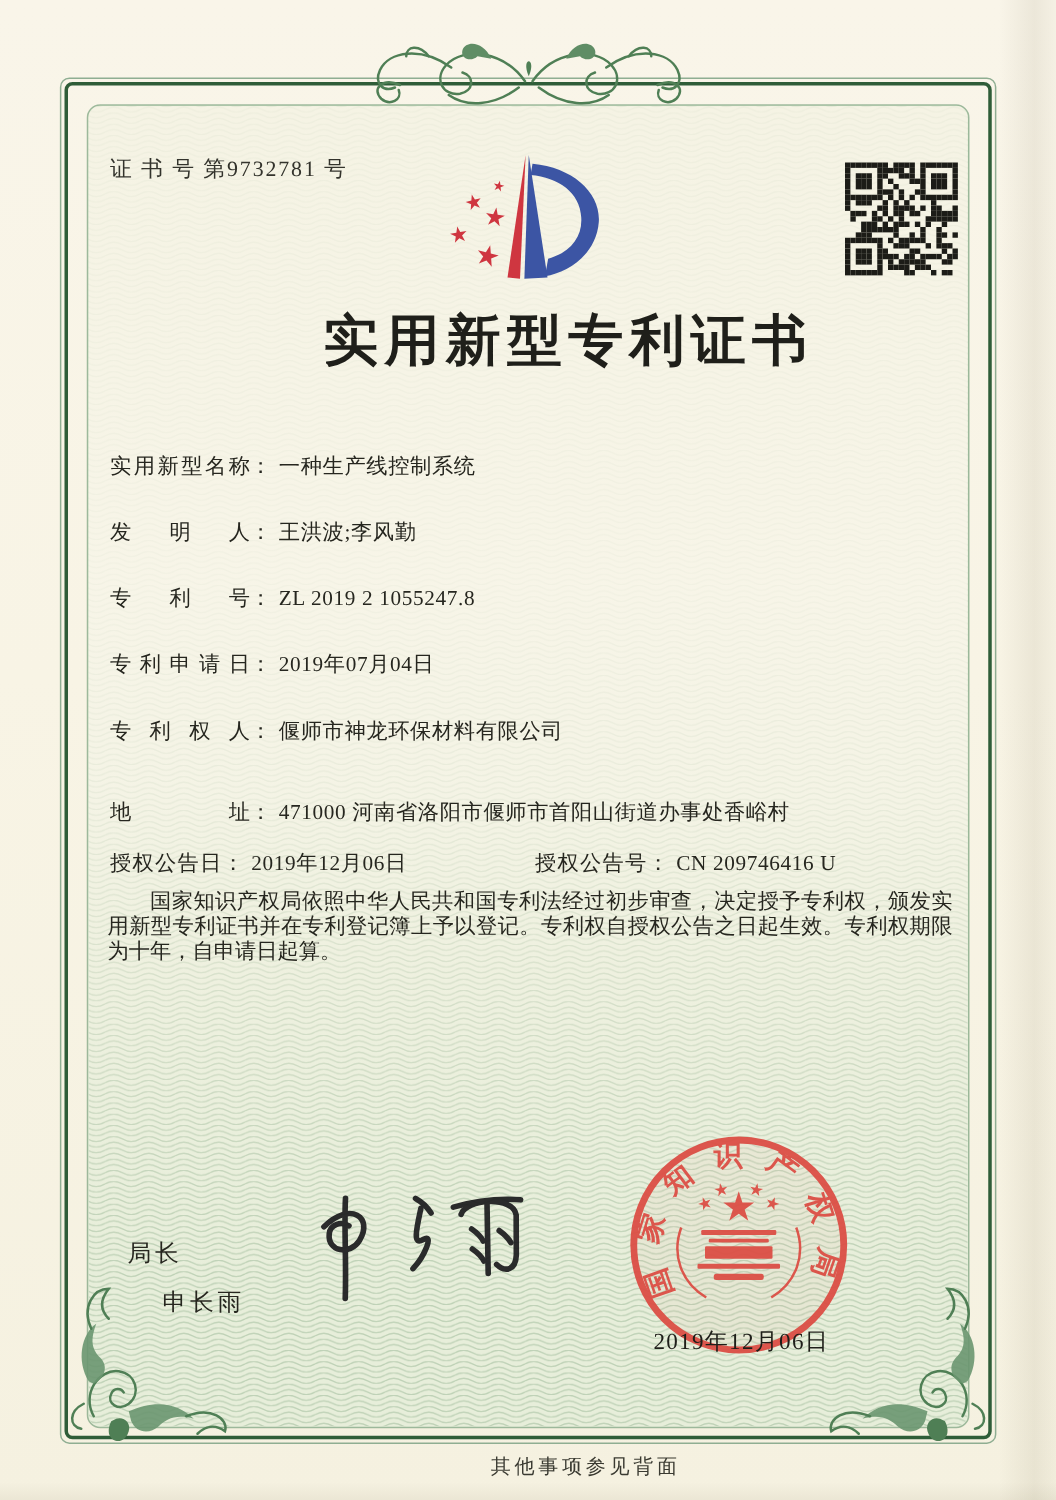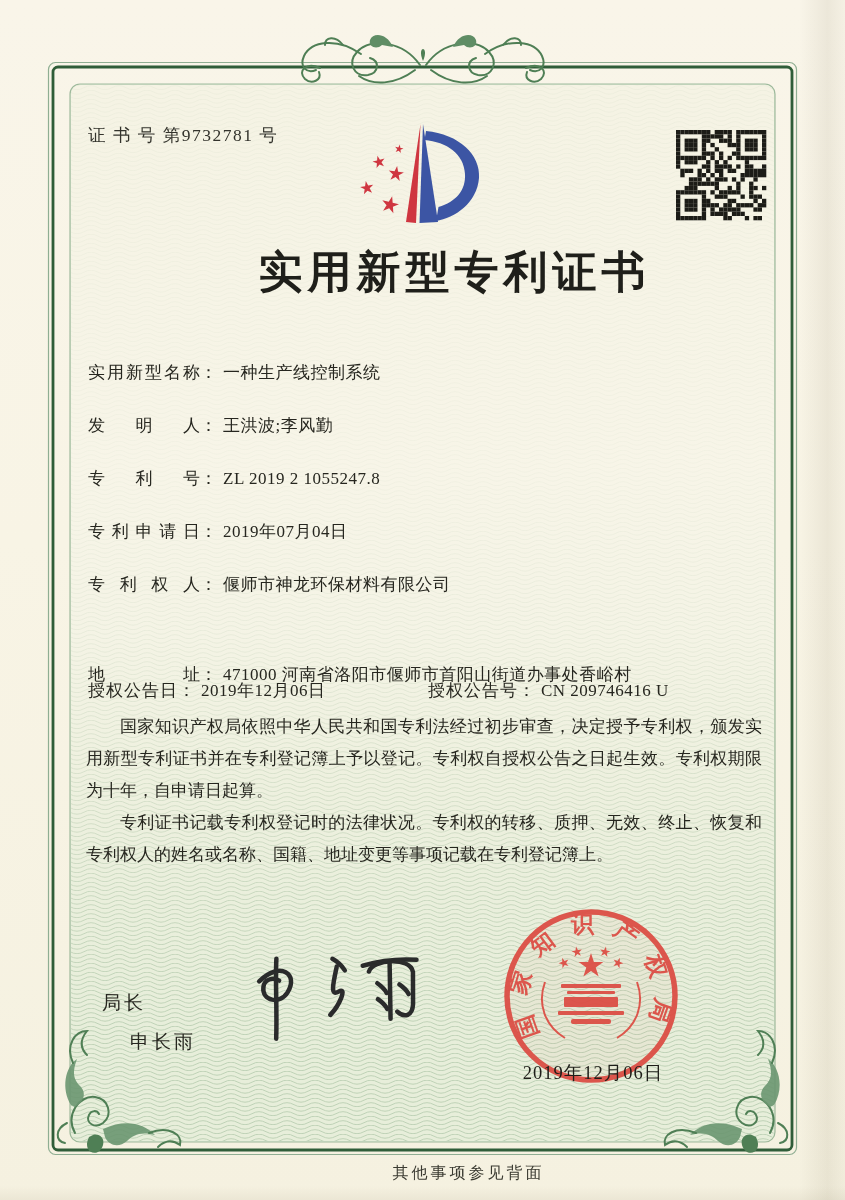--- a/index.html
+++ b/index.html
@@ -13,21 +13,21 @@
   .cert-no{left:88px;top:123px;font-size:17.5px;letter-spacing:1.5px;color:#33332c;}
   .title{left:0;top:243px;width:845px;text-align:center;font-size:44px;font-weight:700;
          letter-spacing:5px;color:#1f1f1a;padding-left:32px;}
   .frow{position:absolute;left:88px;width:680px;height:26px;font-size:17px;white-space:nowrap;}
   .flabel{display:inline-block;width:112px;text-align:justify;text-align-last:justify;
           vertical-align:top;}
   .fcolon{display:inline-block;}
   .fvalue{display:inline-block;margin-left:6px;letter-spacing:0.5px;}
   .pair2{position:absolute;left:340px;top:0;white-space:nowrap;}
   .pair2 .flabel{width:auto;text-align-last:auto;letter-spacing:1px;}
-  .body-text{left:86px;top:711px;width:676px;font-size:17px;line-height:32px;
+  .body-text{left:86px;top:711px;width:676px;font-size:17px;line-height:20px;
              text-align:justify;color:#26261f;}
   .body-text p{margin:0;text-indent:2em;}
   .officer-title{left:102px;top:990px;font-size:19px;letter-spacing:3px;}
   .officer-name{left:102px;top:1029px;font-size:19px;letter-spacing:3px;margin-left:28px;}
   .seal-date{left:503px;top:1060px;width:180px;text-align:center;font-size:18.5px;
              letter-spacing:1px;color:#1e1e19;}
   .page-info{left:0;top:1112px;width:845px;text-align:center;font-size:14.5px;
              letter-spacing:1px;color:#33332c;}
   .back-note{left:0;top:1163px;width:845px;text-align:center;font-size:16px;
              letter-spacing:3px;color:#3a3a31;padding-left:46px;}
@@ -411,33 +411,32 @@
   </div>
   <div class="frow" style="top:467px">
     <span class="flabel">专利号</span><span class="fcolon">：</span><span class="fvalue">ZL 2019 2 1055247.8</span>
   </div>
   <div class="frow" style="top:520px">
     <span class="flabel">专利申请日</span><span class="fcolon">：</span><span class="fvalue">2019年07月04日</span>
   </div>
   <div class="frow" style="top:573px">
     <span class="flabel">专利权人</span><span class="fcolon">：</span><span class="fvalue">偃师市神龙环保材料有限公司</span>
   </div>
-  <div class="frow" style="top:663px">
+  <div class="frow" style="top:638px">
     <span class="flabel">地址</span><span class="fcolon">：</span><span class="fvalue">471000 河南省洛阳市偃师市首阳山街道办事处香峪村</span>
   </div>
   <div class="frow" style="top:679px">
     <span style="letter-spacing:1px">授权公告日</span><span class="fcolon">：</span><span class="fvalue">2019年12月06日</span>
     <span class="pair2">
       <span class="flabel">授权公告号</span><span class="fcolon">：</span><span class="fvalue">CN 209746416 U</span>
     </span>
   </div>
 
   <div class="abs body-text">
     <p>国家知识产权局依照中华人民共和国专利法经过初步审查，决定授予专利权，颁发实用新型专利证书并在专利登记簿上予以登记。专利权自授权公告之日起生效。专利权期限为十年，自申请日起算。</p>
-    <p>专利证书记载专利权登记时的法律状况。专利权的转移、质押、无效、终止、恢复和专利权人的姓名或名称、国籍、地址变更等事项记载在专利登记簿上。</p>
   </div>
 
   <div class="abs officer-title">局长</div>
   <div class="abs officer-name">申长雨</div>
 
   <div class="abs seal-date">2019年12月06日</div>
 
   <div class="abs back-note">其他事项参见背面</div>
 
   <div class="scan-right"></div>

